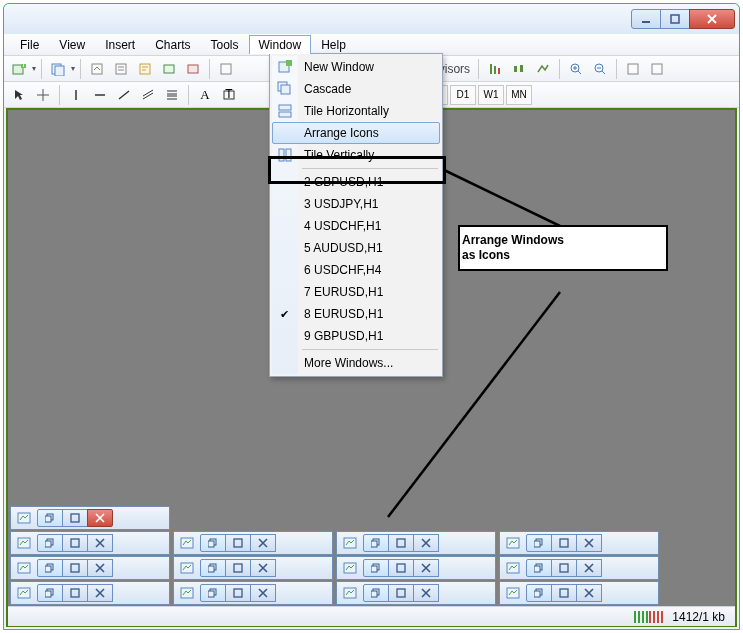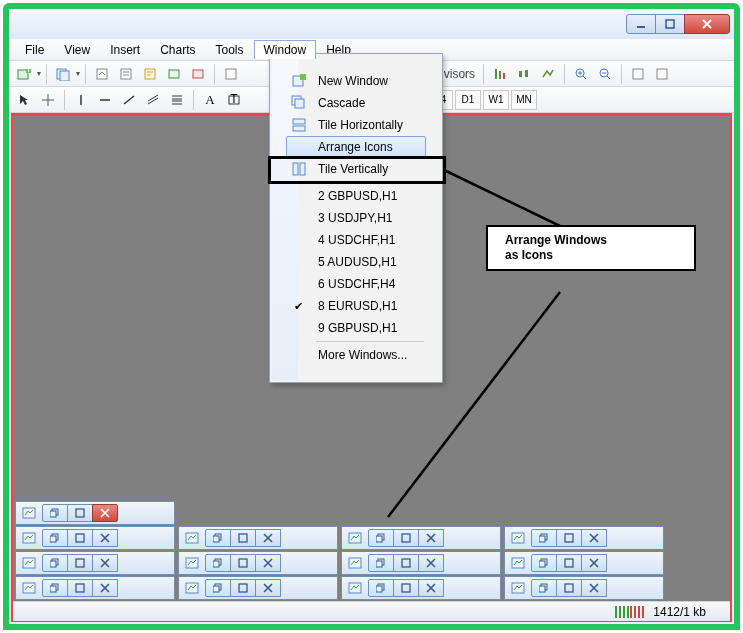--- a/index.html
+++ b/index.html
@@ -1,59 +1,59 @@
 <!DOCTYPE html>
 <html><head>
 <meta charset="utf-8">
 <style>
 * { box-sizing: border-box; margin: 0; padding: 0; font-family: "Segoe UI", Tahoma, sans-serif; font-size: 12px; }
 body { background: #fff; width: 743px; height: 633px; position: relative; overflow: hidden; }
 
-.window-frame { position: absolute; inset: 3px; border: 6px solid #22c55e; border-radius: 6px 6px 0 0; background: #ef4444; box-shadow: 0 0 0 2px #e8f0fa inset; }
+.window-frame { position: absolute; inset: 3px; border: 1px solid #22c55e; border-radius: 6px 6px 0 0; background: #4d7c0f; box-shadow: 0 0 0 2px #e8f0fa inset; }
 
 .titlebar { height: 30px; background: linear-gradient(#f4f8fd,#dde9f7); border-radius: 5px 5px 0 0; display: flex; justify-content: flex-end; align-items: center; padding-right: 4px; gap: 0; }
 .winbtn { width: 30px; height: 20px; border: 1px solid #6a8fc0; background: linear-gradient(#e8f0fb,#c9dcf2); display: flex; align-items: center; justify-content: center; margin-left: -1px; }
 .winbtn.close { background: linear-gradient(#e78b85,#cf4b3c); border-color: #9a3b30; width: 46px; border-radius: 0 3px 3px 0;}
 .winbtn.first { border-radius: 3px 0 0 3px;}
 .winbtn svg { display:block;}
 
 .menubar { height: 22px; display: flex; align-items: center; padding: 0 6px; border-bottom: 1px solid #d6d6d6; background: linear-gradient(#fdfdfe,#eef2f7); }
 .menu-item { padding: 3px 10px; cursor: default; }
 .menu-item.open { border: 1px solid #8aa9d6; border-bottom: none; background: #fff; position: relative; z-index: 21; padding: 2px 9px;}
 
 .toolbar { height: 26px; display: flex; align-items: center; padding: 0 4px; border-bottom: 1px solid #d6d6d6; background: linear-gradient(#fdfdfe,#eef2f7); gap: 2px; }
 .tbtn { width: 22px; height: 22px; display:flex; align-items:center; justify-content:center; border: 1px solid transparent; }
 .tsep { width:1px; height:20px; background:#c9c9c9; margin:0 3px;}
 .tlabel { padding: 0 3px; color:#444; }
 .tf { width:26px; height:20px; display:flex;align-items:center;justify-content:center; border:1px solid #c8c8c8; background:#fafafa; font-size:10px;}
 
 .workspace { position: absolute; top: 106px; left: 4px; right: 4px; bottom: 22px; background: #808080; border: 1px solid #aeb9c6 inset; }
 
-.dropdown { position: absolute; top: 53px; left: 269px; width: 174px; background: #f2f2f2; border: 1px solid #9aa7b8; box-shadow: 2px 3px 5px rgba(0,0,0,.25); z-index: 20; padding: 16px; }
+.dropdown { position: absolute; top: 53px; left: 269px; width: 174px; background: #f2f2f2; border: 1px solid #9aa7b8; box-shadow: 2px 3px 5px rgba(0,0,0,.25); z-index: 20; padding: 2px; }
 .dd-iconcol { position:absolute; left:2px; top:2px; bottom:2px; width:26px; background: linear-gradient(#f6f9fd,#e7eef8);}
 .dd-item { position:relative; height: 22px; display: flex; align-items:center; padding-left: 32px; }
 .dd-sep { height: 1px; margin: 2px 2px 2px 30px; background: #c9c9c9; }
 .dd-item.highlight { background: linear-gradient(#e9f2fc,#cfe4fb); border: 1px solid #7da7db; border-radius: 2px; padding-left:31px;}
 .dd-item .ic { position:absolute; left:5px; width:16px; height:16px; display:flex; align-items:center; justify-content:center;}
 .dd-item .chk { position:absolute; left:8px; font-size:11px;}
 
 .highlight-box { position:absolute; top: 156px; left: 268px; width: 178px; height: 28px; border: 3px solid #000; z-index: 30; pointer-events:none;}
 
-.callout { position: absolute; top: 225px; left: 486px; width: 210px; border: 2px solid #000; background:#fff; padding: 6px 17px; font-weight: bold; font-size: 20px; line-height: 1.25; z-index:15;}
+.callout { position: absolute; top: 225px; left: 458px; width: 210px; border: 2px solid #000; background:#fff; padding: 6px 2px; font-weight: bold; font-size: 20px; line-height: 1.25; z-index:15;}
 
 svg.leader { position:absolute; top:0; left:0; pointer-events:none; z-index:14; }
 
 .icon-row { position:absolute; left: 2px; display:flex; gap: 3px; }
 .mini-win { width: 160px; height: 24px; border: 1px solid #718db0; background: linear-gradient(#f0f5fb,#d7e5f5); display:flex; align-items:center; padding-left: 3px; gap: 0;}
 .mini-btn { width: 26px; height: 18px; border:1px solid #6a8fc0; background:linear-gradient(#eaf2fc,#cdddf0); margin-left:-1px; display:flex; align-items:center; justify-content:center;}
 .mini-btn.first { margin-left: 3px; border-radius: 2px 0 0 2px; background: linear-gradient(#e7f4ff,#c8e3fb);}
 .mini-btn.icon { border:none; background:none; width:20px; margin-left:0;}
 .mini-btn.close { background: linear-gradient(#e78b85,#cf4b3c); border-color:#9a3b30; border-radius: 0 2px 2px 0;}
 
-.statusbar { position:absolute; bottom:3px; left:4px; right:4px; height:20px; background: linear-gradient(#f6f8fb,#e4eaf2); border-top:1px solid #cfd6e0; display:flex; align-items:center; justify-content:flex-end; padding-right:24px; gap:8px; font-size:11px;}
+.statusbar { position:absolute; bottom:3px; left:4px; right:4px; height:20px; background: linear-gradient(#f6f8fb,#e4eaf2); border-top:1px solid #cfd6e0; display:flex; align-items:center; justify-content:flex-end; padding-right:10px; gap:8px; font-size:11px;}
 .conn { width:30px; height:12px; background: repeating-linear-gradient(90deg,#3a9e3a 0 2px,transparent 2px 4px), repeating-linear-gradient(90deg,#c94a3c 0 2px, transparent 2px 4px); background-size: 50% 100%, 50% 100%; background-position: left, right; background-repeat:no-repeat;}
 </style>
 </head>
 <body>
 
 <div class="window-frame">
 
   <div class="titlebar">
     <div class="winbtn first">
         <svg width="10" height="10">
@@ -626,20 +626,23 @@
   <div class="dd-item">
       <span>4 USDCHF,H1</span>
     </div>
   <div class="dd-item">
       <span>5 AUDUSD,H1</span>
     </div>
   <div class="dd-item">
       <span>6 USDCHF,H4</span>
     </div>
   <div class="dd-item">
+      <span>7 EURUSD,H1</span>
+    </div>
+  <div class="dd-item">
       <span class="chk">✔</span>
       <span>8 EURUSD,H1</span>
     </div>
   <div class="dd-item">
       <span>9 GBPUSD,H1</span>
     </div>
   <div class="dd-sep"></div>
   <div class="dd-item">
       <span>More Windows...</span>
     </div>

